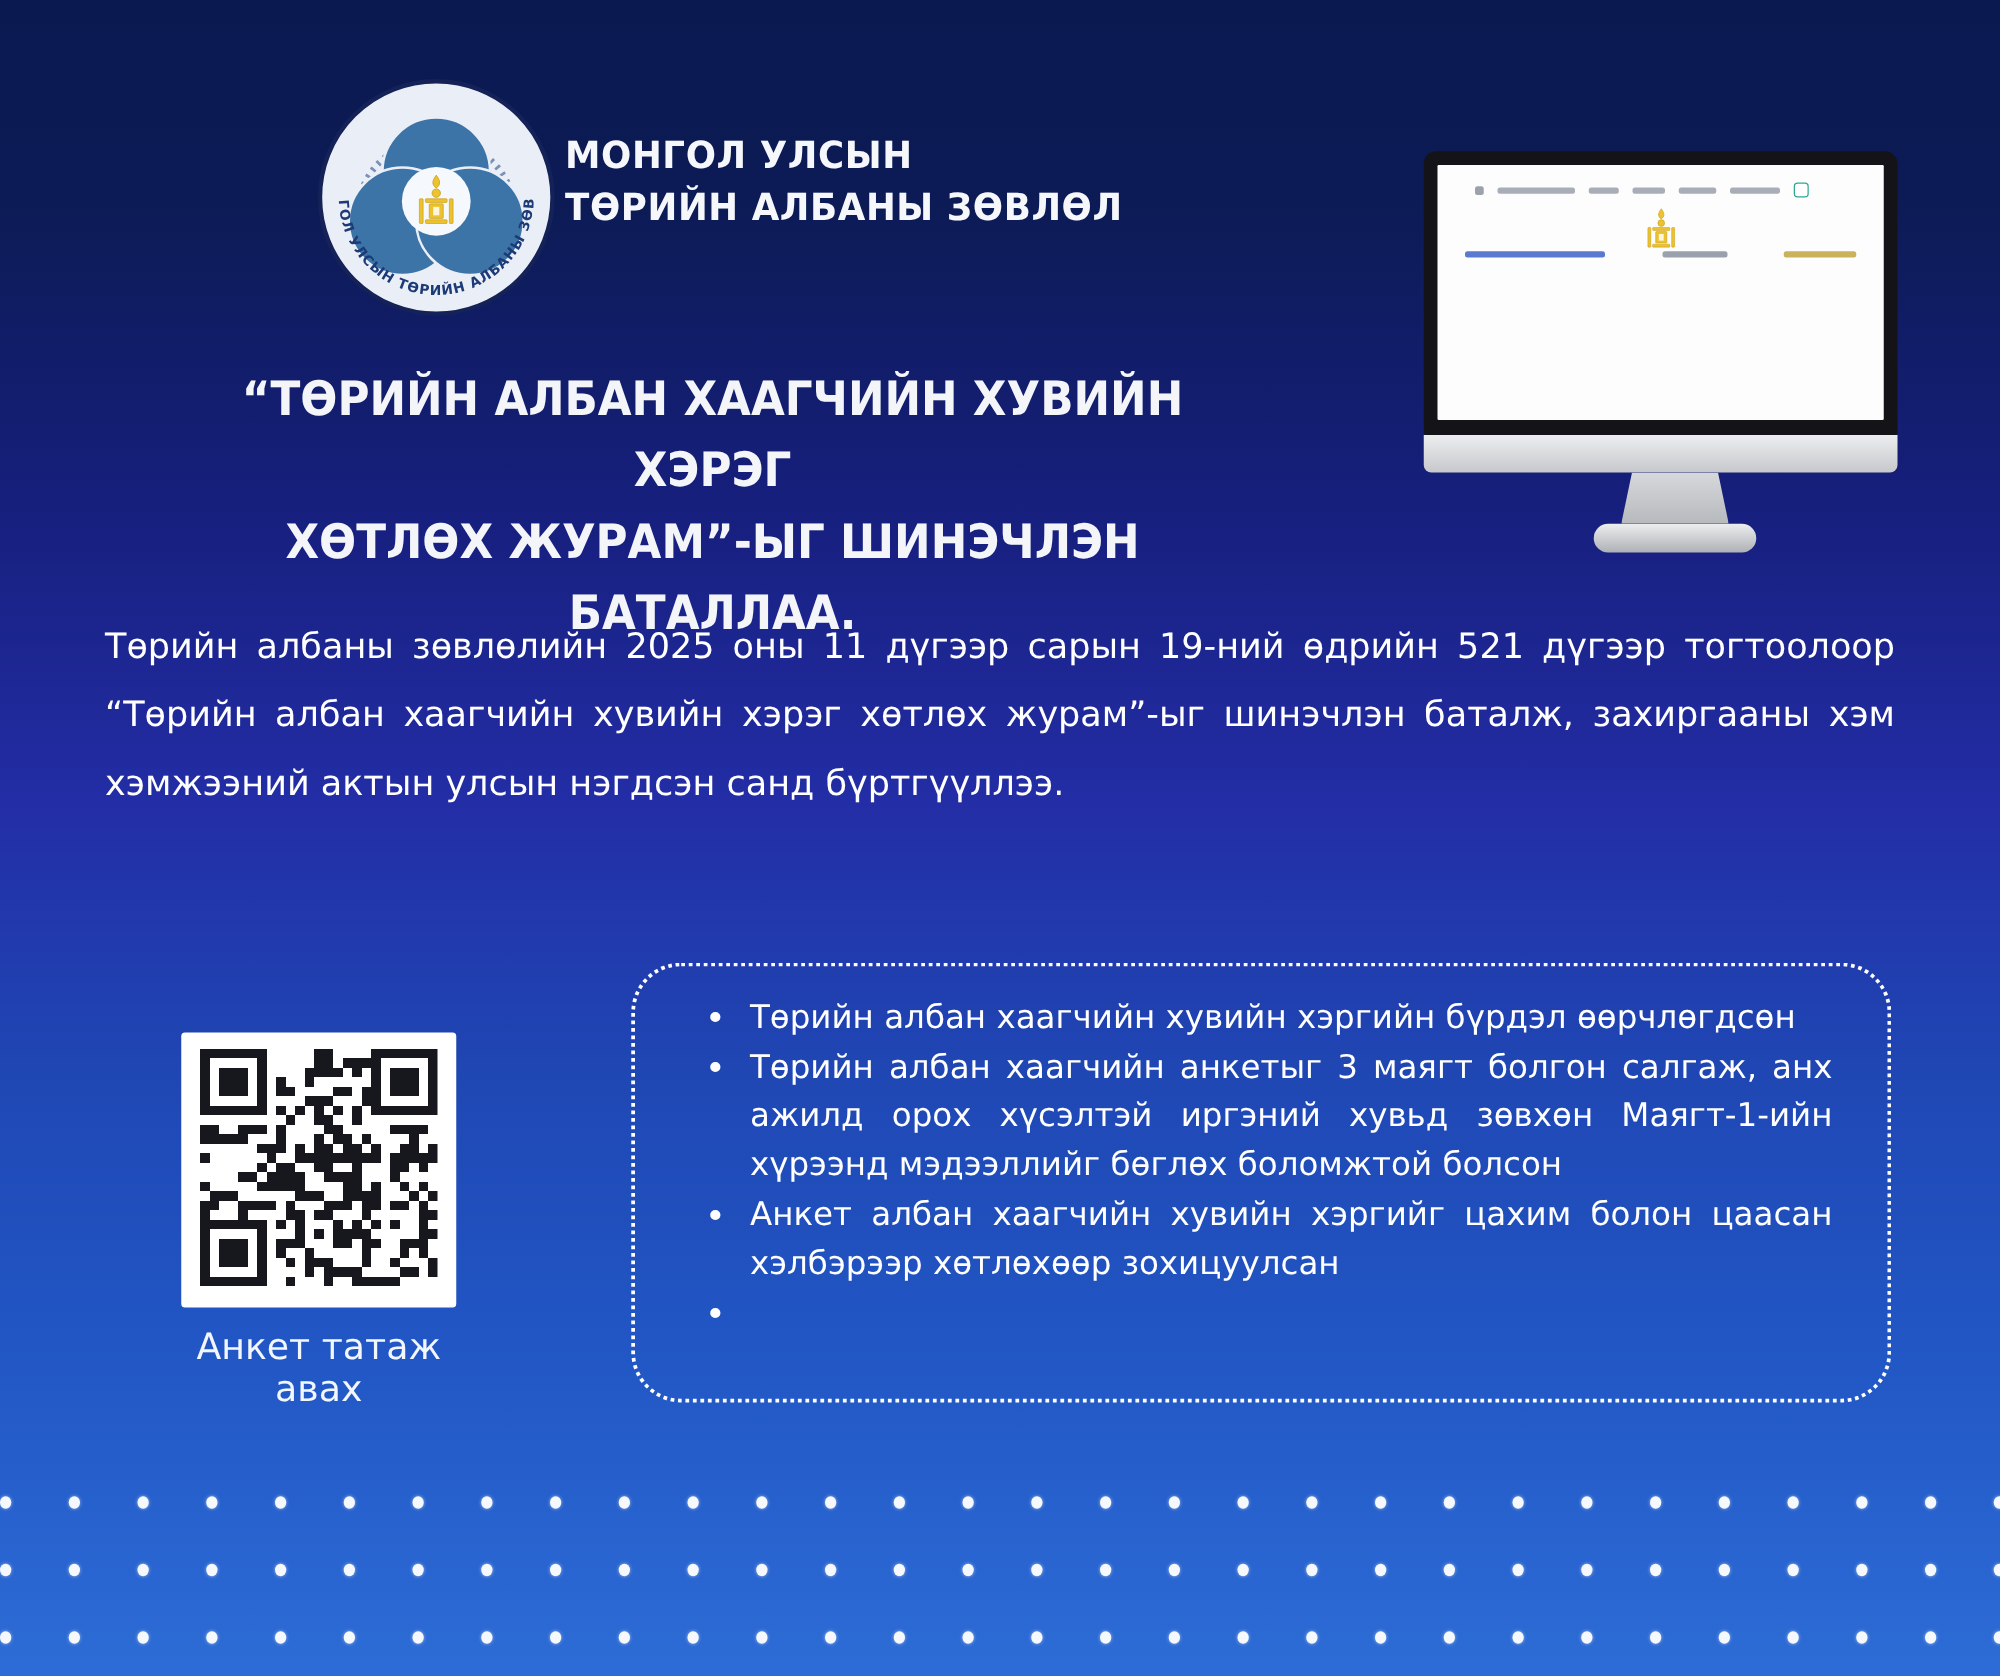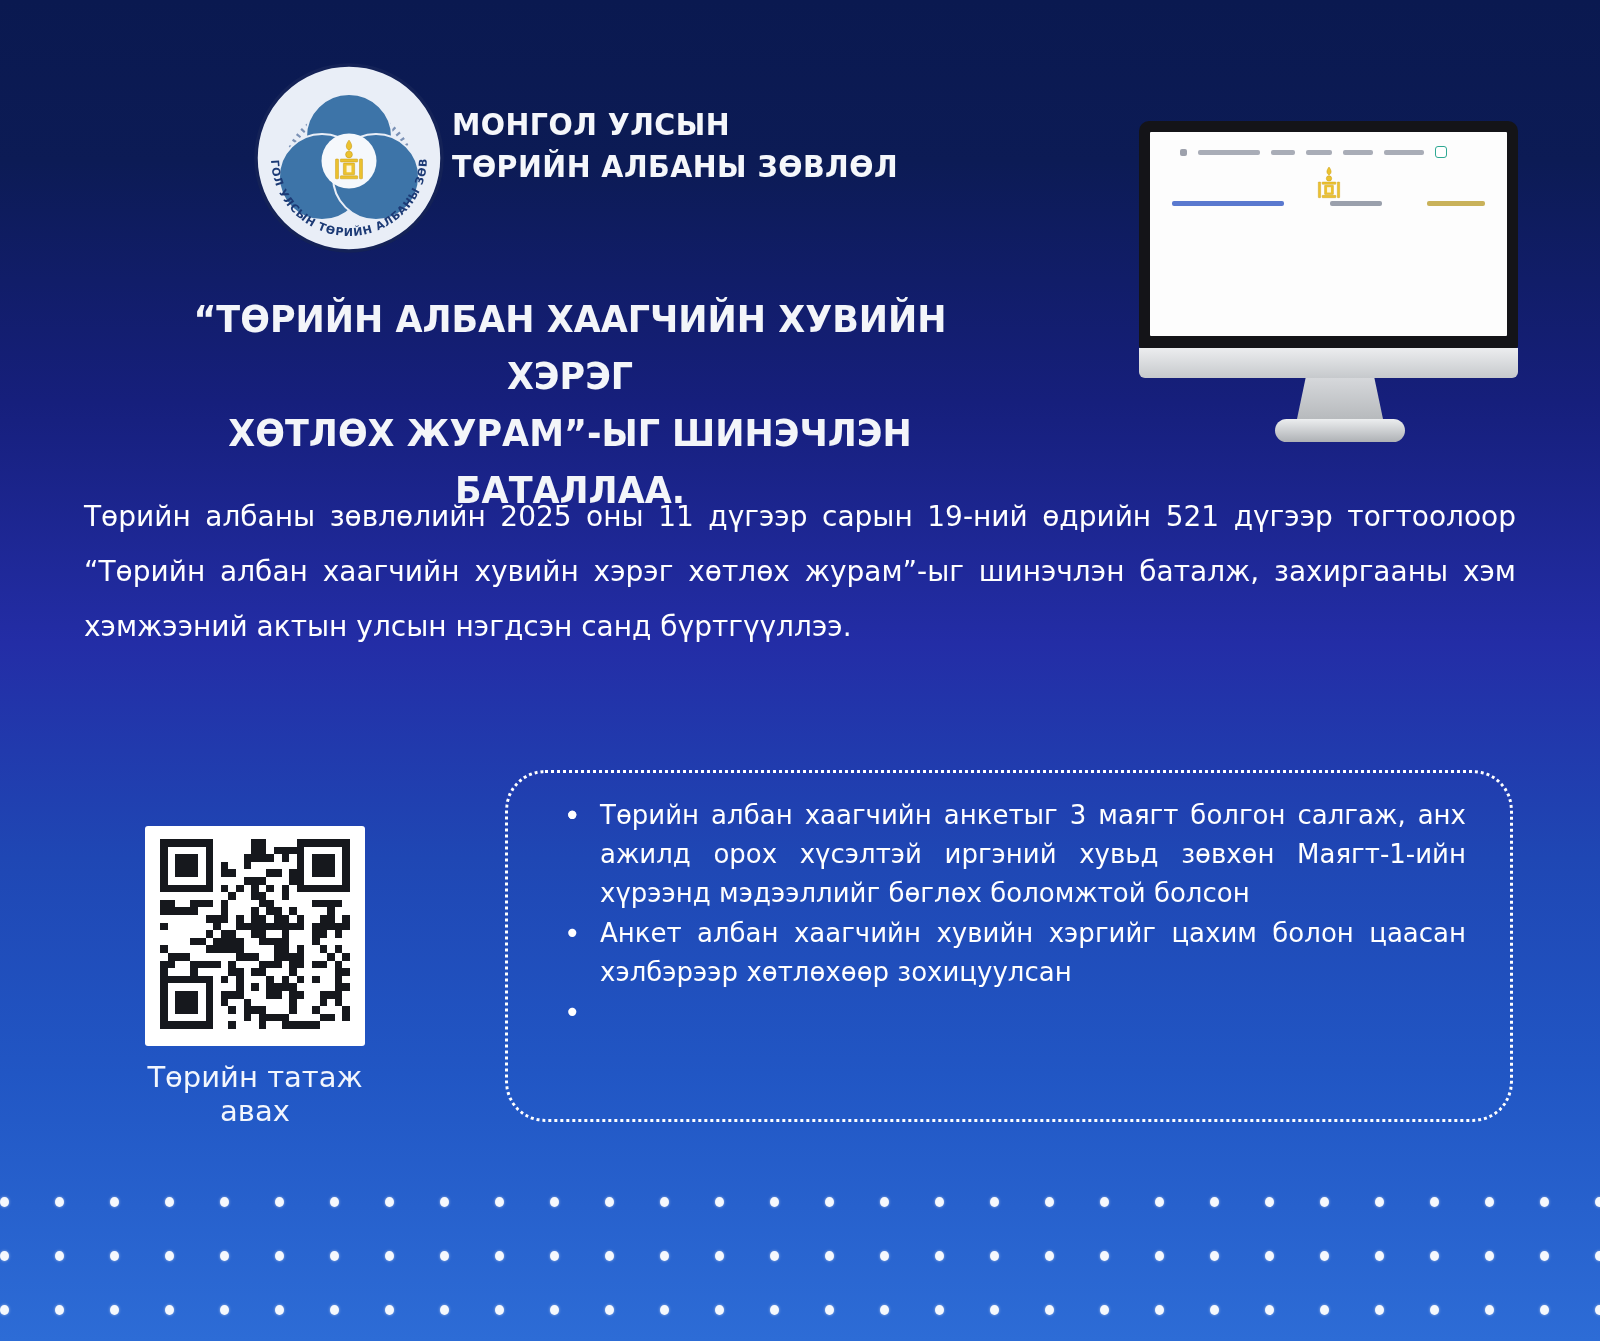--- a/index.html
+++ b/index.html
@@ -160,21 +160,21 @@
   <div class="abs title">
     <div>“ТӨРИЙН АЛБАН ХААГЧИЙН ХУВИЙН ХЭРЭГ</div>
     <div>ХӨТЛӨХ ЖУРАМ”-ЫГ ШИНЭЧЛЭН БАТАЛЛАА.</div>
   </div>
 
   <div class="abs intro">Төрийн албаны зөвлөлийн 2025 оны 11 дүгээр сарын 19-ний өдрийн 521 дүгээр тогтоолоор “Төрийн албан хаагчийн хувийн хэрэг хөтлөх журам”-ыг шинэчлэн баталж, захиргааны хэм хэмжээний актын улсын нэгдсэн санд бүртгүүллээ.</div>
 
 
   <div class="abs changes">
     <ul>
-      <li><span class="blt">•</span></li>
+      <li><span class="blt">•</span><span>Төрийн албан хаагчийн хувийн хэргийн бүрдэл өөрчлөгдсөн</span></li>
       <li><span class="blt">•</span><span>Төрийн албан хаагчийн анкетыг 3 маягт болгон салгаж, анх ажилд орох хүсэлтэй иргэний хувьд зөвхөн Маягт-1-ийн хүрээнд мэдээллийг бөглөх боломжтой болсон</span></li>
       <li><span class="blt">•</span><span>Анкет албан хаагчийн хувийн хэргийг цахим болон цаасан хэлбэрээр хөтлөхөөр зохицуулсан</span></li>
       <li><span class="blt">•</span></li>
     </ul>
   </div>
 
   <div class="abs qr-box">
     <div id="qr-code"><svg viewBox="0 0 25 25" width="190" height="190" shape-rendering="crispEdges" fill="#16181d">
           <rect x="0" y="0" width="1" height="1"></rect>
           <rect x="1" y="0" width="1" height="1"></rect>
@@ -472,21 +472,21 @@
           <rect x="6" y="24" width="1" height="1"></rect>
           <rect x="9" y="24" width="1" height="1"></rect>
           <rect x="13" y="24" width="1" height="1"></rect>
           <rect x="16" y="24" width="1" height="1"></rect>
           <rect x="17" y="24" width="1" height="1"></rect>
           <rect x="18" y="24" width="1" height="1"></rect>
           <rect x="19" y="24" width="1" height="1"></rect>
           <rect x="20" y="24" width="1" height="1"></rect>
         </svg></div>
   </div>
-  <div class="abs qr-label">Төрийн татаж авах</div>
+  <div class="abs qr-label">Анкет татаж авах</div>
 
   <div id="dots">
       <b class="dot" style="left: 0px; top: 1197px;"></b>
       <b class="dot" style="left: 55px; top: 1197px;"></b>
       <b class="dot" style="left: 110px; top: 1197px;"></b>
       <b class="dot" style="left: 165px; top: 1197px;"></b>
       <b class="dot" style="left: 220px; top: 1197px;"></b>
       <b class="dot" style="left: 275px; top: 1197px;"></b>
       <b class="dot" style="left: 330px; top: 1197px;"></b>
       <b class="dot" style="left: 385px; top: 1197px;"></b>

